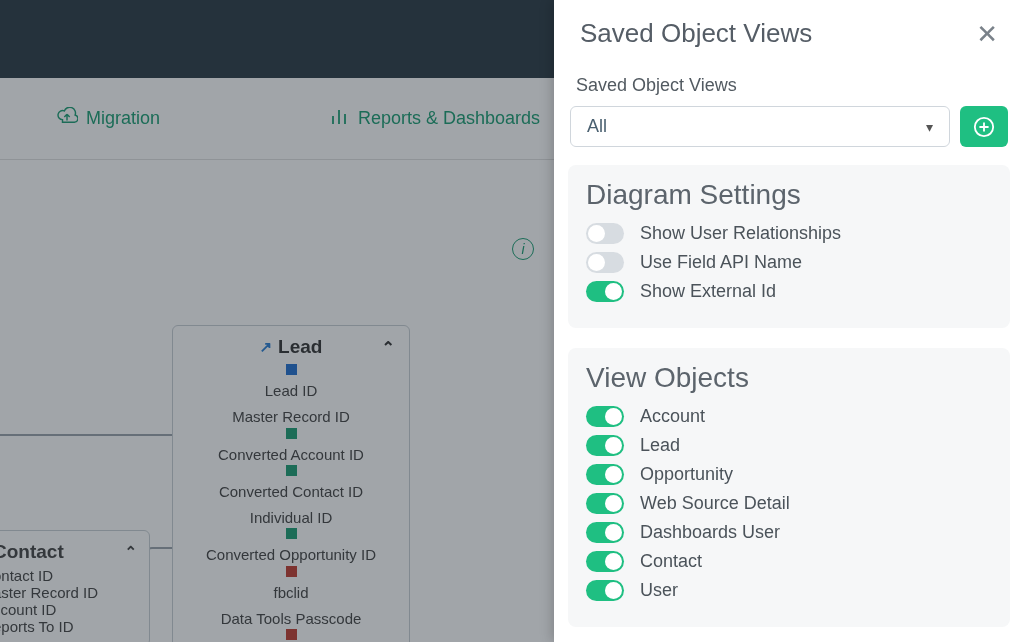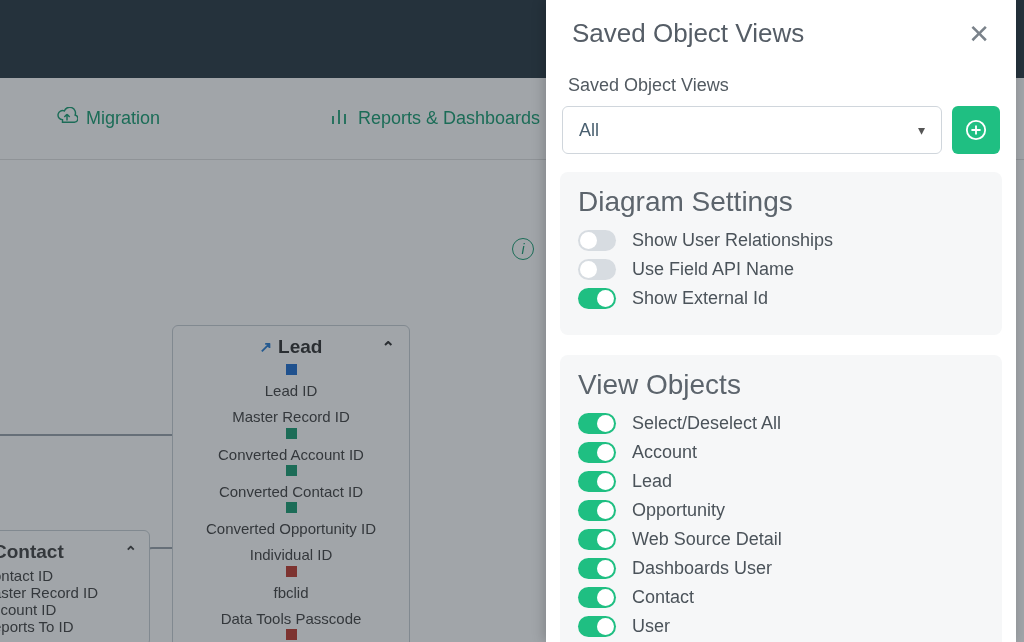--- a/index.html
+++ b/index.html
@@ -99,21 +99,21 @@
   
   .dim {
     position:absolute;
     inset:0;
     background: rgba(30,40,50,0.42);
   }
   
   .panel {
     position:absolute;
     top:0;
-    right:8px;
+    right:0;
     width:470px;
     height:100%;
     background:#fff;
     box-shadow: -2px 0 12px rgba(0,0,0,0.2);
     display:flex;
     flex-direction:column;
   }
   .panel-header {
     display:flex;
     align-items:center;
@@ -149,21 +149,21 @@
   .select {
     flex:1;
     border:1px solid #d0d6dc;
     border-radius:6px;
     padding:10px 16px;
     display:flex;
     align-items:center;
     justify-content:space-between;
     font-size:18px;
     color:#4a6070;
-    height:48px;
+    height:41px;
   }
   .chev-down { color:#555; font-size:14px; }
   .add-btn {
     width:48px;
     background:#1fbf82;
     border-radius:6px;
     display:flex;
     align-items:center;
     justify-content:center;
     color:#fff;
@@ -261,26 +261,26 @@
           </div>
           <div class="lead-row">
             <span class="sq sq-green"></span>
             <span>Converted Account ID</span>
           </div>
           <div class="lead-row">
             <span class="sq sq-green"></span>
             <span>Converted Contact ID</span>
           </div>
           <div class="lead-row">
+            <span style="width: 11px;"></span>
+            <span>Individual ID</span>
+          </div>
+          <div class="lead-row">
             <span class="sq sq-green"></span>
             <span>Converted Opportunity ID</span>
-          </div>
-          <div class="lead-row">
-            <span style="width: 11px;"></span>
-            <span>Individual ID</span>
           </div>
           <div class="lead-row">
             <span class="sq sq-red"></span>
             <span>fbclid</span>
           </div>
           <div class="lead-row">
             <span style="width: 11px;"></span>
             <span>Data Tools Passcode</span>
           </div>
           <div class="lead-row">
@@ -351,26 +351,20 @@
         </div>
     </div>
 
     <div class="section">
       <div class="section-title">View Objects</div>
       <div id="viewobj-items">
           <div class="toggle-row">
             <div class="toggle on">
               <div class="knob"></div>
             </div>
-            <span>Select/Deselect All</span>
-          </div>
-          <div class="toggle-row">
-            <div class="toggle on">
-              <div class="knob"></div>
-            </div>
             <span>Account</span>
           </div>
           <div class="toggle-row">
             <div class="toggle on">
               <div class="knob"></div>
             </div>
             <span>Lead</span>
           </div>
           <div class="toggle-row">
             <div class="toggle on">

